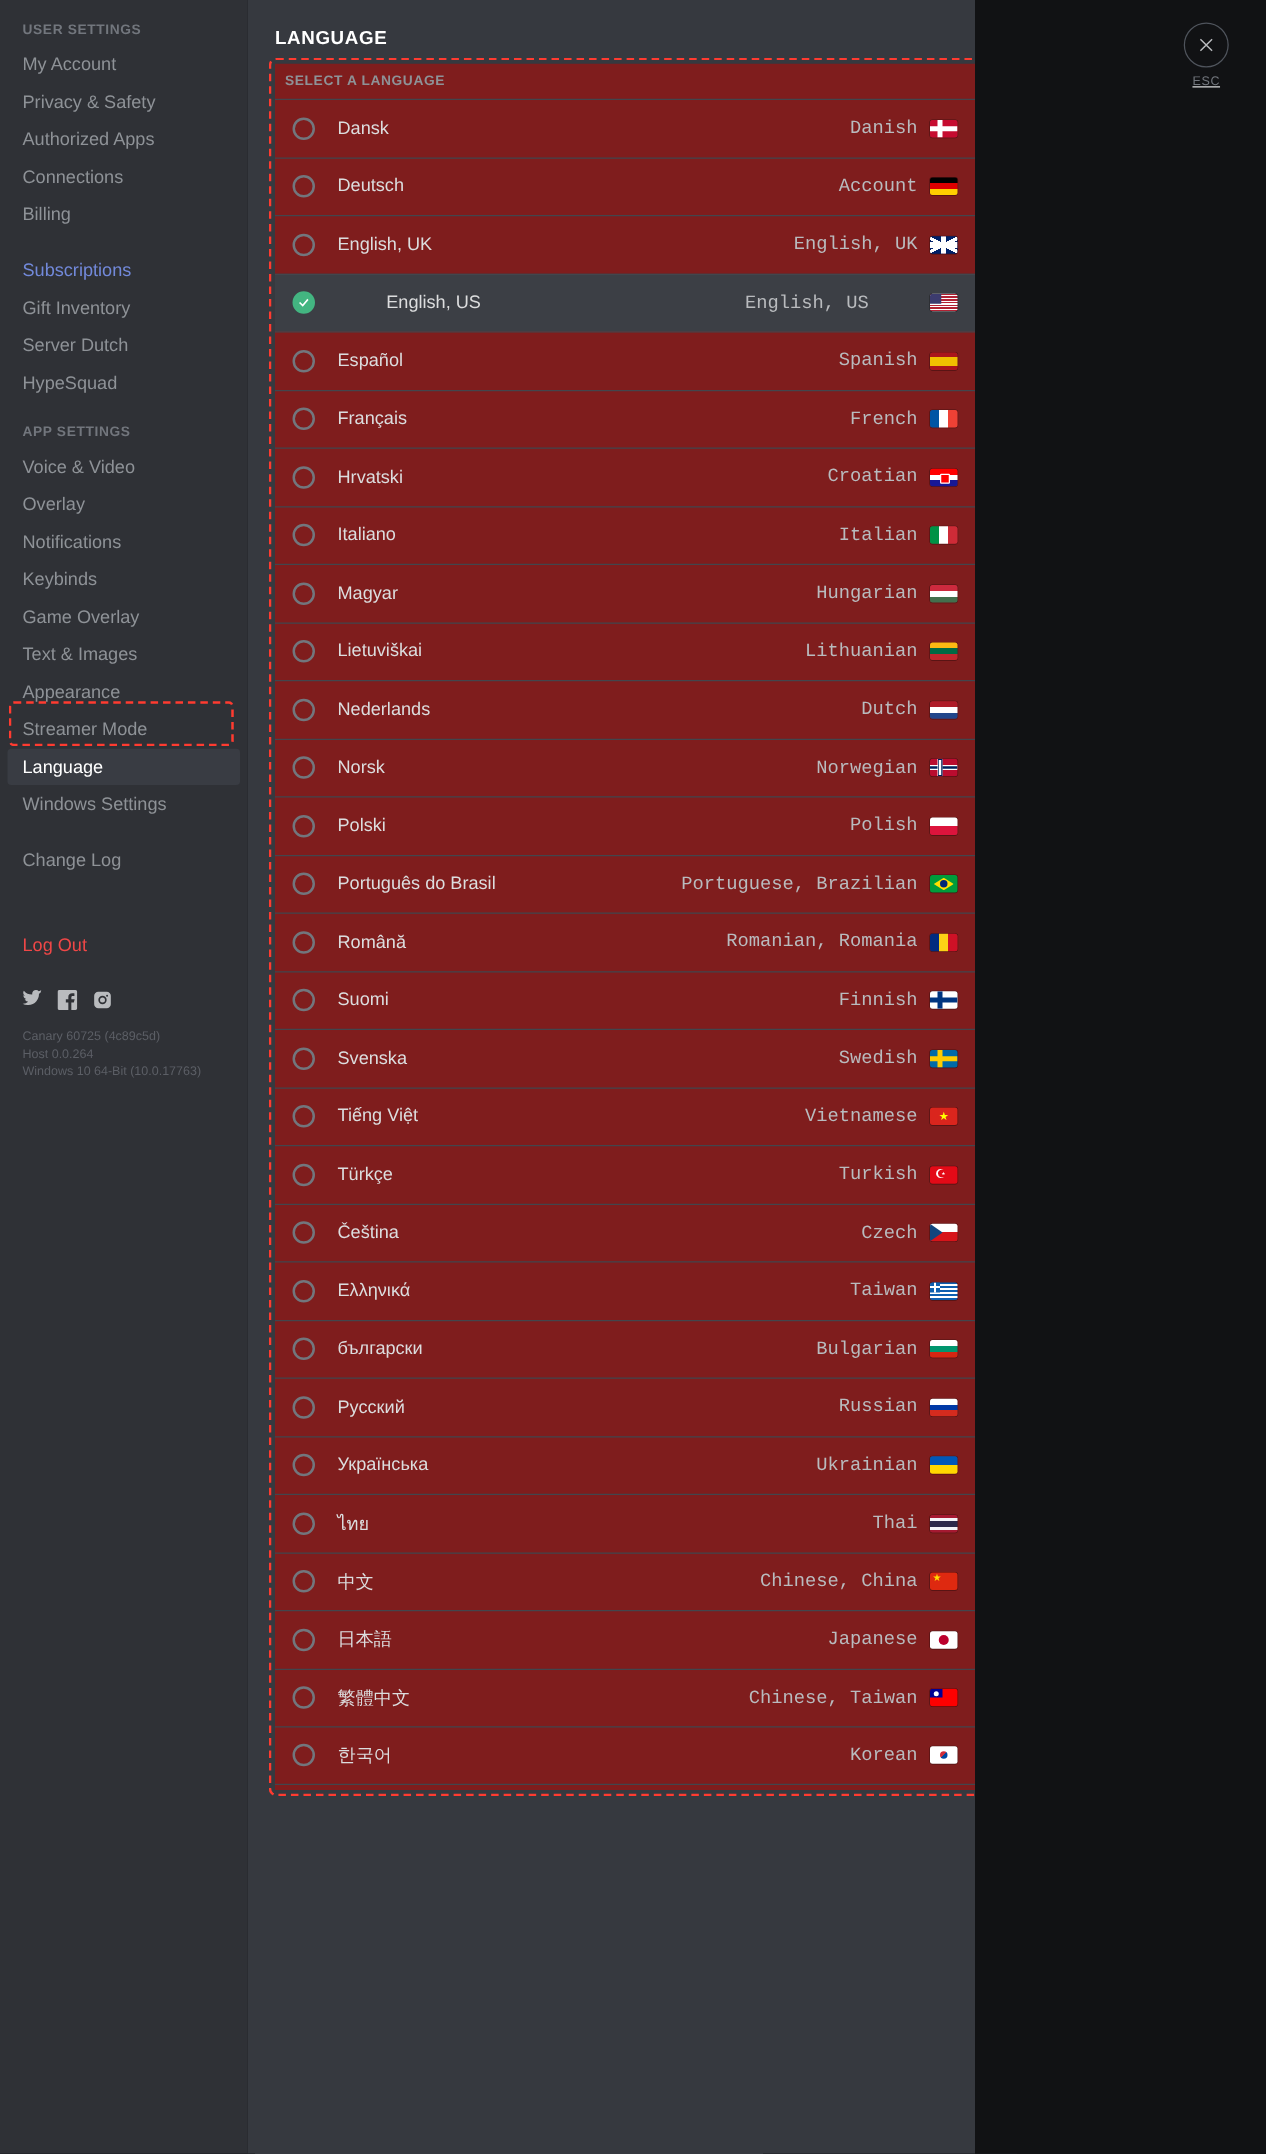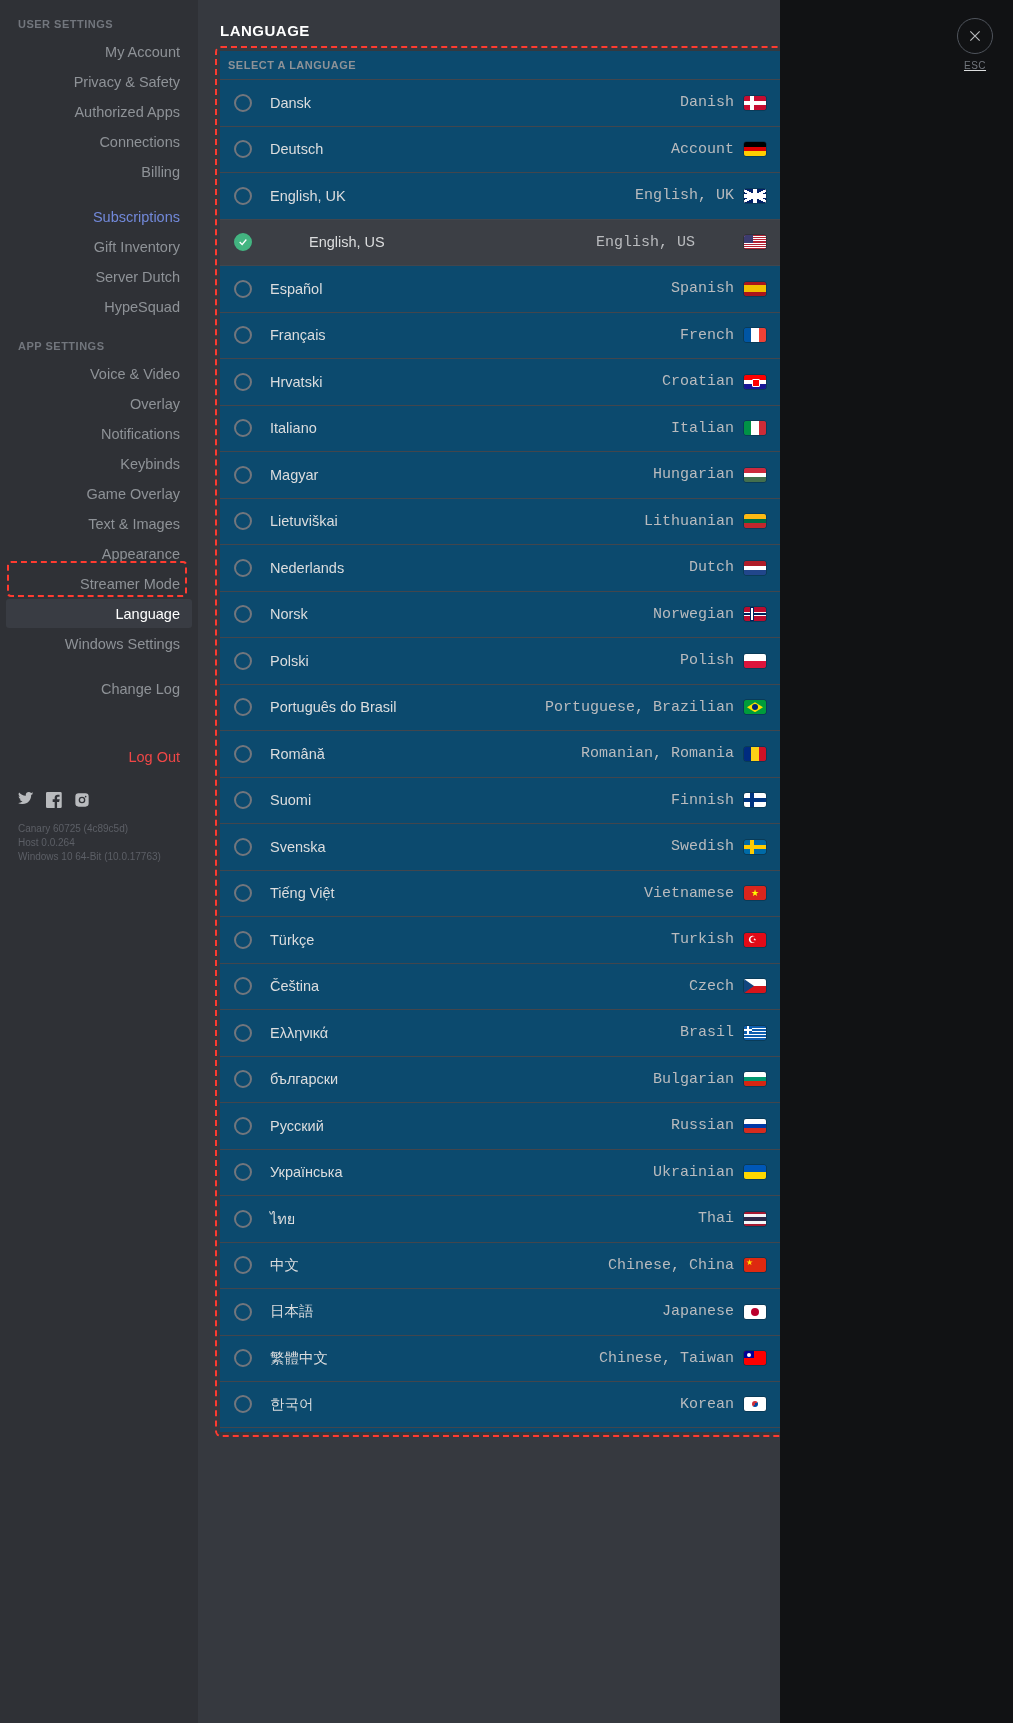--- a/index.html
+++ b/index.html
@@ -36,21 +36,20 @@
       padding: 4px 12px 6px 12px;
       text-transform: uppercase;
     }
     .sidebar-item {
       font-size: 14.5px;
       color: #8e9297;
       padding: 6.5px 12px;
       border-radius: 3px;
       cursor: pointer;
       margin: 1px 0;
-      text-align: right;
     }
     .sidebar-item.selected {
       background: #393c43;
       color: #fff;
     }
     .sidebar-item.subs { color: #7289da; }
     .sidebar-item.logout { color: #f04747; margin-top: 24px; }
     .spacer { height: 14px; }
     .social-row {
       display: flex;
@@ -85,21 +84,21 @@
     }
     .page-title {
       font-size: 15px;
       font-weight: 700;
       letter-spacing: .5px;
       color: #fff;
       margin-bottom: 12px;
     }
     .panel {
       width: 560px;
-      background: #0c4a6e;
+      background: #7f1d1d;
       position: relative;
       padding: 8px 0 4px 0;
     }
     .panel-border {
       position: absolute;
       left: -5px; top: -5px;
       width: 570px;
       height: calc(100% + 10px);
       border: 2px dashed #ff3b30;
       border-radius: 6px;
@@ -158,21 +157,21 @@
     }
     
     .right-strip {
       width: 255px;
       background: #111214;
       flex-shrink: 0;
       position: relative;
     }
     .close-area {
       position: absolute;
-      right: 42px;
+      right: 52px;
       top: 18px;
       display: flex;
       flex-direction: column;
       align-items: center;
       gap: 6px;
       text-decoration: underline;
     }
     .close-btn {
       width: 36px; height: 36px;
       border: 1.5px solid #4f545c;
@@ -471,21 +470,21 @@
           </div>
           <div class="lang-row">
             <div class="radio"></div>
             <div class="lang-native">Čeština</div>
             <div class="lang-english">Czech</div>
             <div class="flag cz"></div>
           </div>
           <div class="lang-row">
             <div class="radio"></div>
             <div class="lang-native">Ελληνικά</div>
-            <div class="lang-english">Brasil</div>
+            <div class="lang-english">Taiwan</div>
             <div class="flag gr"></div>
           </div>
           <div class="lang-row">
             <div class="radio"></div>
             <div class="lang-native">български</div>
             <div class="lang-english">Bulgarian</div>
             <div class="flag bg"></div>
           </div>
           <div class="lang-row">
             <div class="radio"></div>

